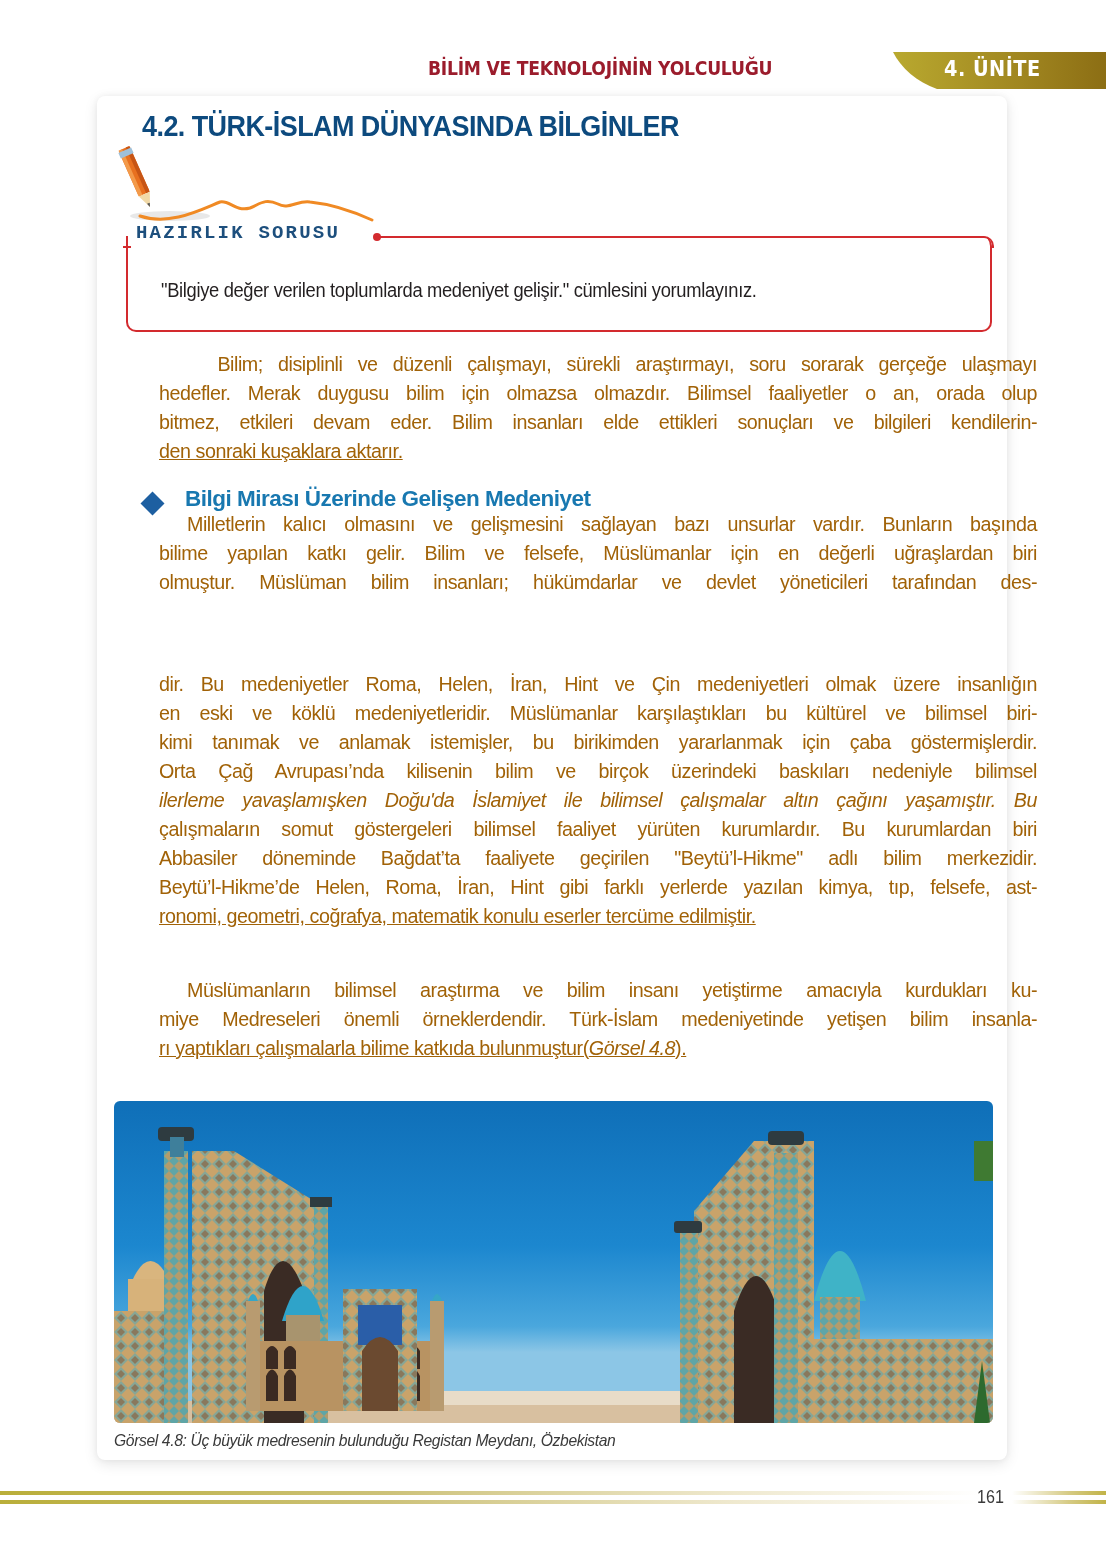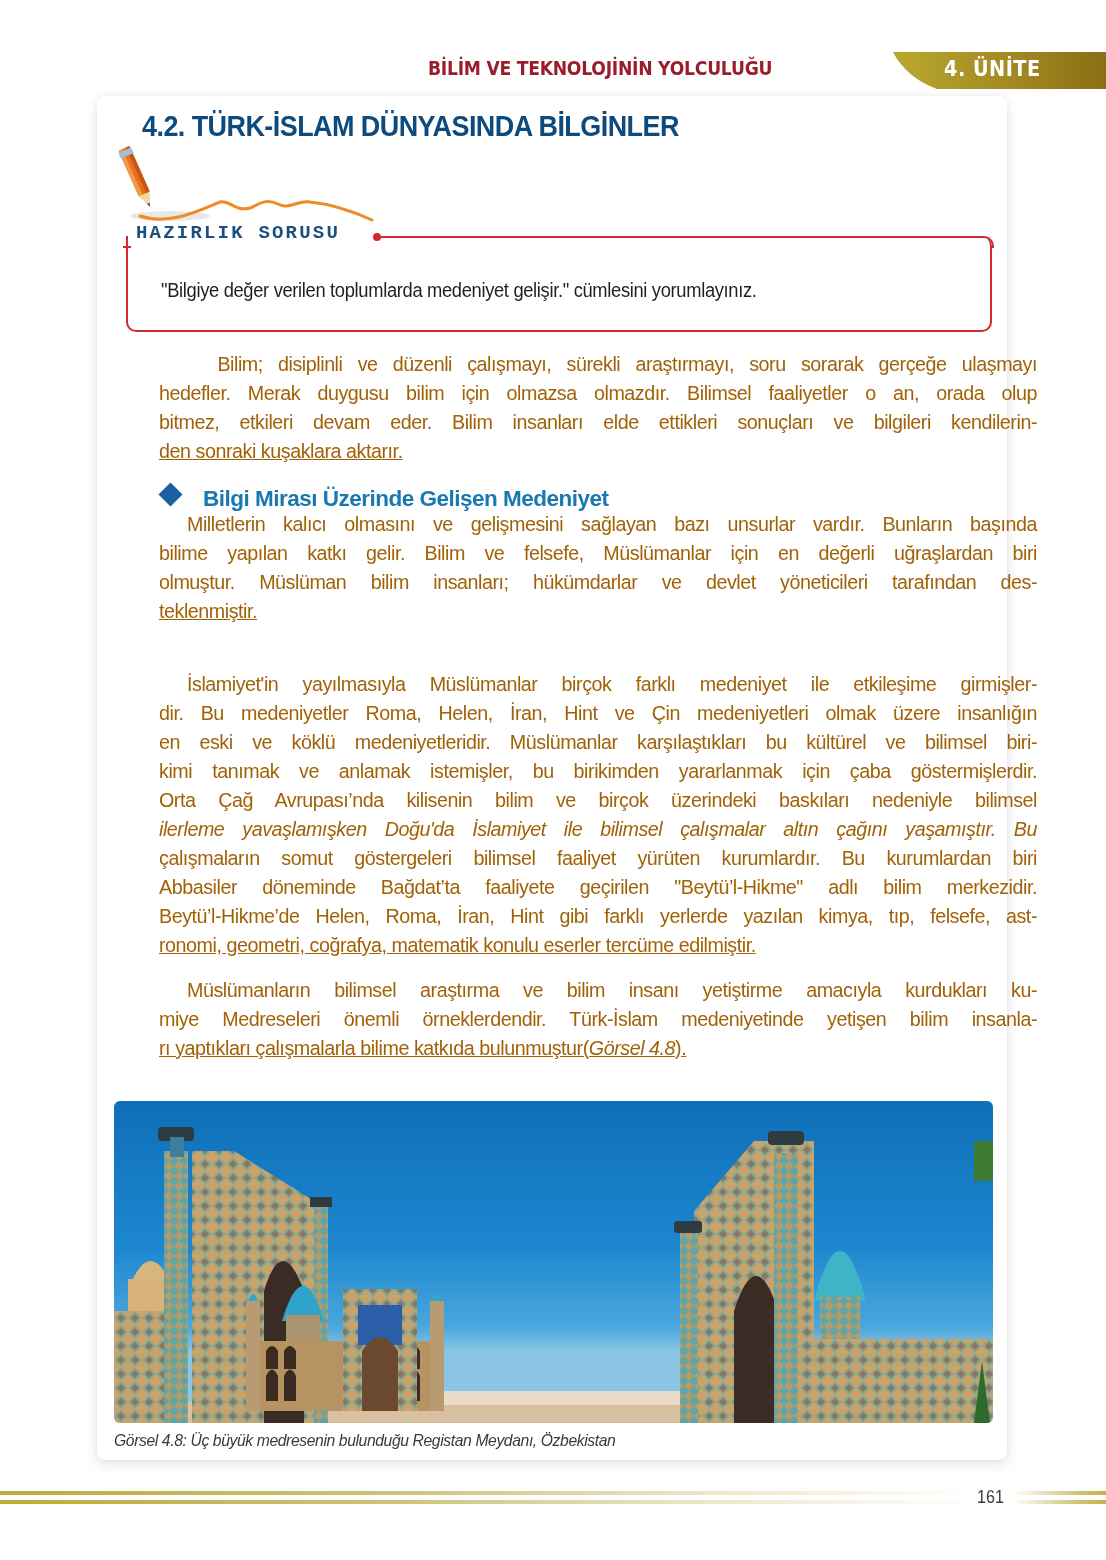--- a/index.html
+++ b/index.html
@@ -68,21 +68,21 @@
 
   .body-para {
     position: absolute; left: 115px; width: 878px;
     font-family: "Liberation Sans", sans-serif; font-size: 19.7px; line-height: 29px; color: #a16207;
     text-align: justify; letter-spacing: -0.45px; margin-left: 44px;
   }
   .body-para .line { display: block; text-align: justify; text-align-last: justify; white-space: nowrap; overflow: visible; }
   .body-para .line.last { text-align-last: left; text-decoration: underline; }
 
   .subheading {
-    position: absolute; left: 160px; top: 486px; display: flex; align-items: flex-start;
+    position: absolute; left: 142px; top: 486px; display: flex; align-items: flex-end;
   }
   .diamond { width: 17px; height: 17px; background: #1d5fa1; transform: rotate(45deg); margin-right: 24px; margin-left: 2px; }
   .subheading-text {
     font-family: "Liberation Sans", sans-serif; font-weight: bold; font-size: 22.5px; color: #1878b0;
     letter-spacing: -0.5px; white-space: nowrap;
   }
 
   
   .photo {
     position: absolute; left: 114px; top: 1101px; width: 879px; height: 322px; border-radius: 6px; overflow: hidden;
@@ -147,25 +147,23 @@
 
 <div class="subheading">
   <span class="diamond"></span>
   <span class="subheading-text">Bilgi Mirası Üzerinde Gelişen Medeniyet</span>
 </div>
 
 <div class="body-para" style="top:510px;">
   <span class="line" style="padding-left: 28px; word-spacing: 0px;">Milletlerin kalıcı olmasını ve gelişmesini sağlayan bazı unsurlar vardır. Bunların başında</span>
   <span class="line" style="word-spacing: 0px;">bilime yapılan katkı gelir. Bilim ve felsefe, Müslümanlar için en değerli uğraşlardan biri</span>
   <span class="line" style="word-spacing: 0px;">olmuştur. Müslüman bilim insanları; hükümdarlar ve devlet yöneticileri tarafından des-</span>
-  <span class="line last">teklenmiştir.</span>
 </div>
 
 <div class="body-para" style="top:670px;">
-  <span class="line" style="padding-left: 28px; word-spacing: 0px;">İslamiyet'in yayılmasıyla Müslümanlar birçok farklı medeniyet ile etkileşime girmişler-</span>
   <span class="line" style="word-spacing: 0px;">dir. Bu medeniyetler Roma, Helen, İran, Hint ve Çin medeniyetleri olmak üzere insanlığın</span>
   <span class="line" style="word-spacing: 0px;">en eski ve köklü medeniyetleridir. Müslümanlar karşılaştıkları bu kültürel ve bilimsel biri-</span>
   <span class="line" style="word-spacing: 0px;">kimi tanımak ve anlamak istemişler, bu birikimden yararlanmak için çaba göstermişlerdir.</span>
   <span class="line" style="word-spacing: 0px;">Orta Çağ Avrupası’nda kilisenin bilim ve birçok üzerindeki baskıları nedeniyle bilimsel</span>
   <span class="line" style="word-spacing: 0px; font-style: italic;">ilerleme yavaşlamışken Doğu'da İslamiyet ile bilimsel çalışmalar altın çağını yaşamıştır. Bu</span>
   <span class="line" style="word-spacing: 0px;">çalışmaların somut göstergeleri bilimsel faaliyet yürüten kurumlardır. Bu kurumlardan biri</span>
   <span class="line" style="word-spacing: 0px;">Abbasiler döneminde Bağdat’ta faaliyete geçirilen "Beytü’l-Hikme" adlı bilim merkezidir.</span>
   <span class="line" style="word-spacing: 0px;">Beytü’l-Hikme’de Helen, Roma, İran, Hint gibi farklı yerlerde yazılan kimya, tıp, felsefe, ast-</span>
   <span class="line last">ronomi, geometri, coğrafya, matematik konulu eserler tercüme edilmiştir.</span>
 </div>

